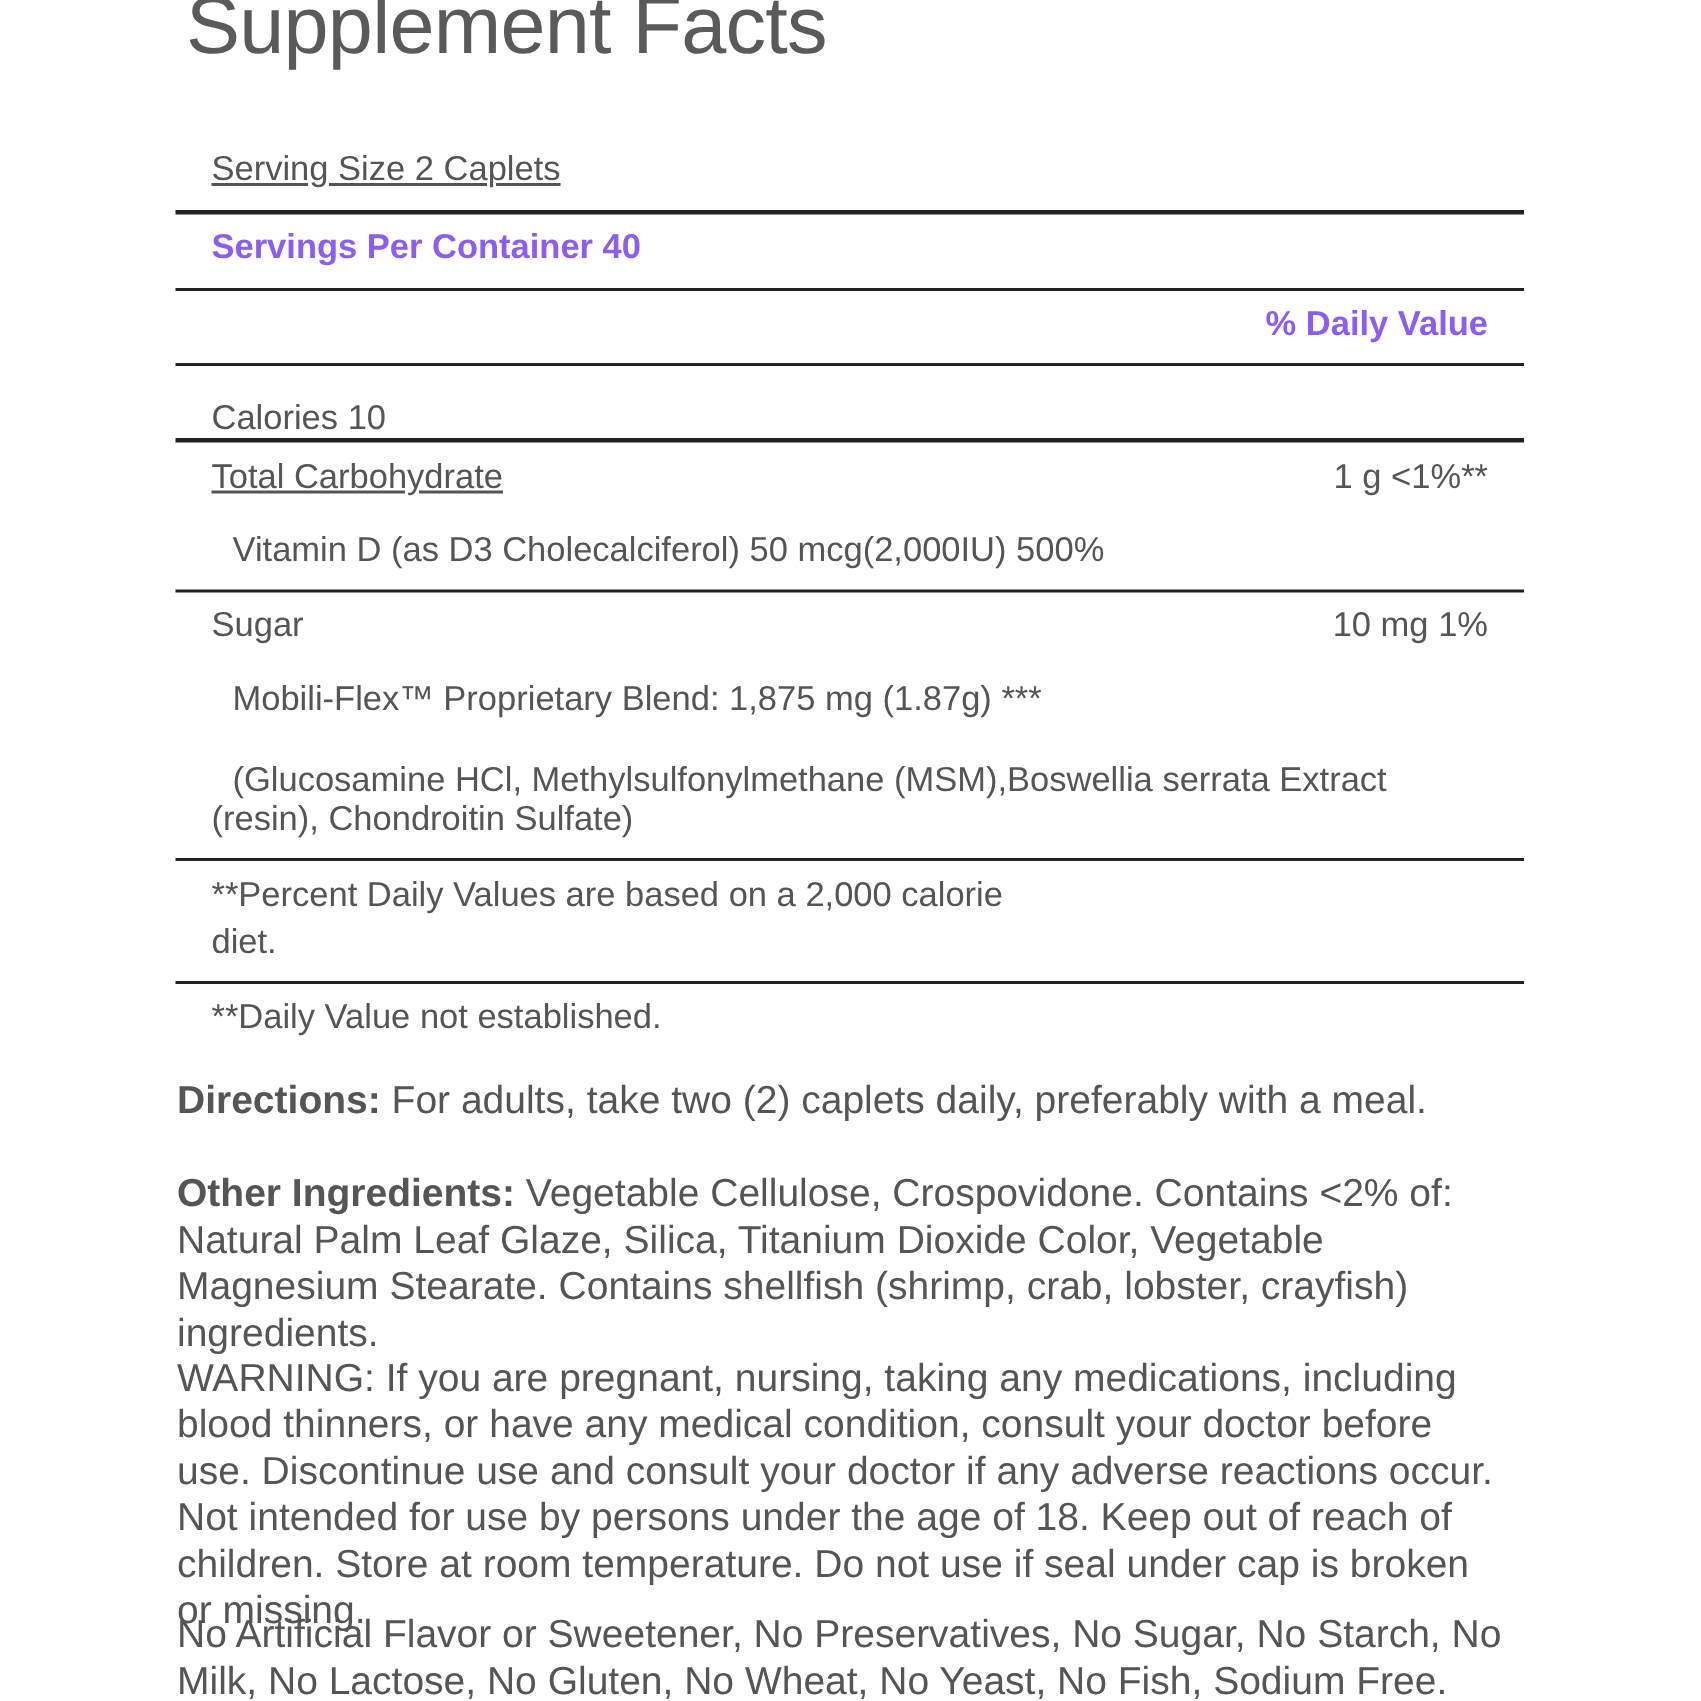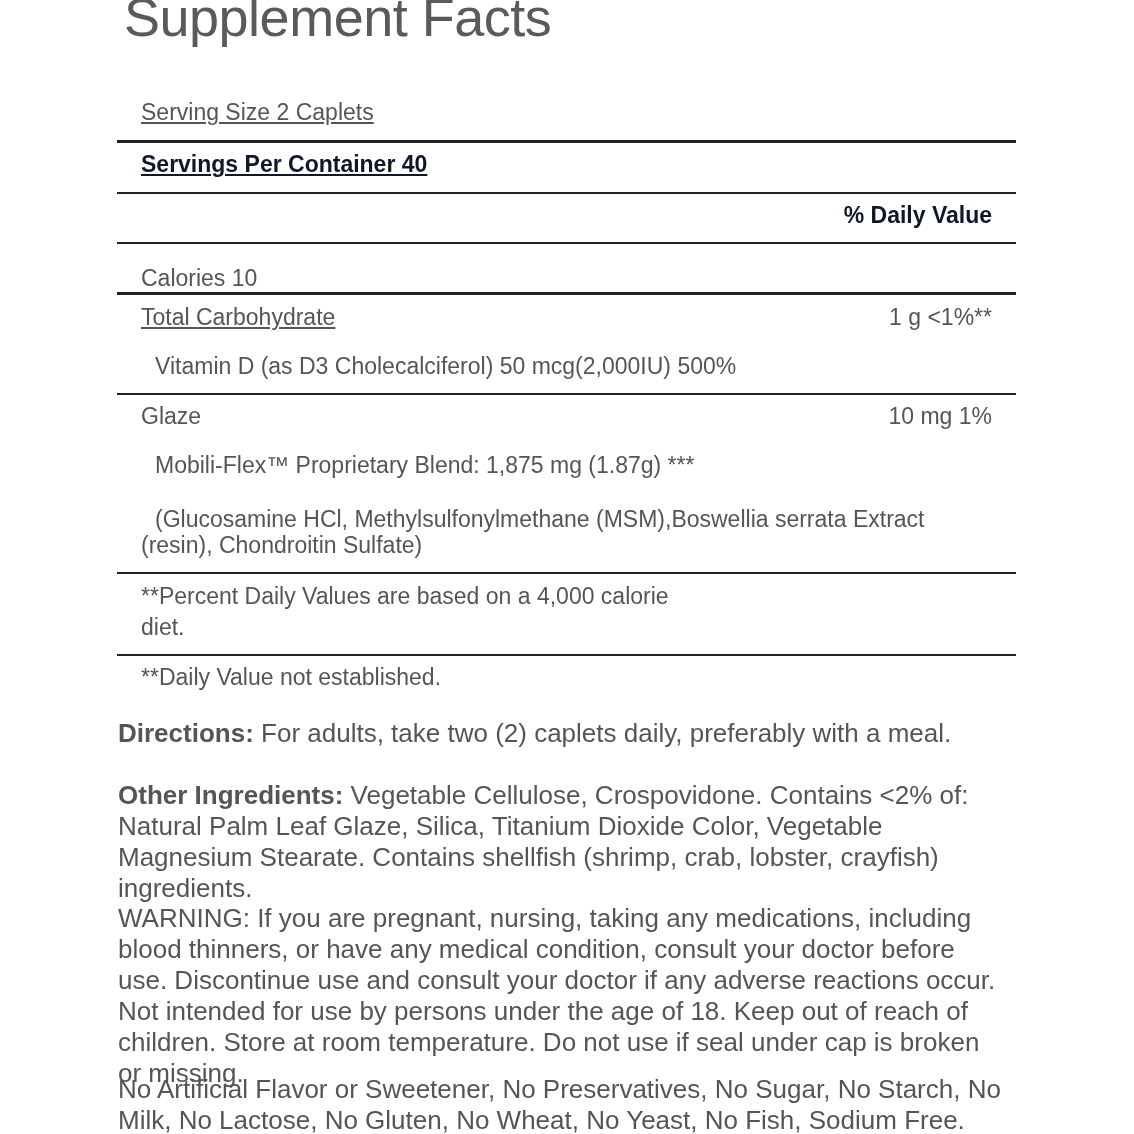--- a/index.html
+++ b/index.html
@@ -40,21 +40,21 @@
       font-size: 23px;
       line-height: 31px;
       white-space: nowrap;
     }
     .row .right {
       position: absolute;
       right: 0;
       top: 0;
       margin-left: 44px;
     }
-    .bold { font-weight: bold; color: #0f172a; text-decoration: underline; }
+    .bold { font-weight: bold; color: #8b5cf6; }
     .indent { left: 155px; }
     .para {
       position: absolute;
       left: 118px;
       width: 900px;
       font-size: 26px;
       line-height: 31px;
       color: #555555;
     }
     .para .label { font-weight: bold; }
@@ -89,34 +89,34 @@
     <span class="right">1 g &lt;1%**</span>
   </div>
 
   <div class="row indent" style="top:351px;">
     <span>Vitamin D (as D3 Cholecalciferol) 50 mcg(2,000IU) 500%</span>
   </div>
 
   <div class="rule thin" style="top:393px;"></div>
 
   <div class="row" style="top:401px;">
-    <span>Glaze</span>
+    <span>Sugar</span>
     <span class="right">10 mg 1%</span>
   </div>
 
   <div class="row indent" style="top:450px;">
     <span>Mobili-Flex™ Proprietary Blend: 1,875 mg (1.87g) ***</span>
   </div>
 
   <div class="row indent" style="top:504px;">(Glucosamine HCl, Methylsulfonylmethane (MSM),Boswellia serrata Extract</div>
   <div class="row" style="top:530px;">(resin), Chondroitin Sulfate)</div>
 
   <div class="rule thin" style="top:572px;"></div>
 
-  <div class="row" style="top:581px;">**Percent Daily Values are based on a 4,000 calorie</div>
+  <div class="row" style="top:581px;">**Percent Daily Values are based on a 2,000 calorie</div>
   <div class="row" style="top:612px;">diet.</div>
 
   <div class="rule thin" style="top:654px;"></div>
 
   <div class="row" style="top:662px;">**Daily Value not established.</div>
 
   <div class="para" style="top:718px;">
     <span class="label">Directions:</span><span> For adults, take two (2) caplets daily, preferably with a meal.</span>
   </div>
 

